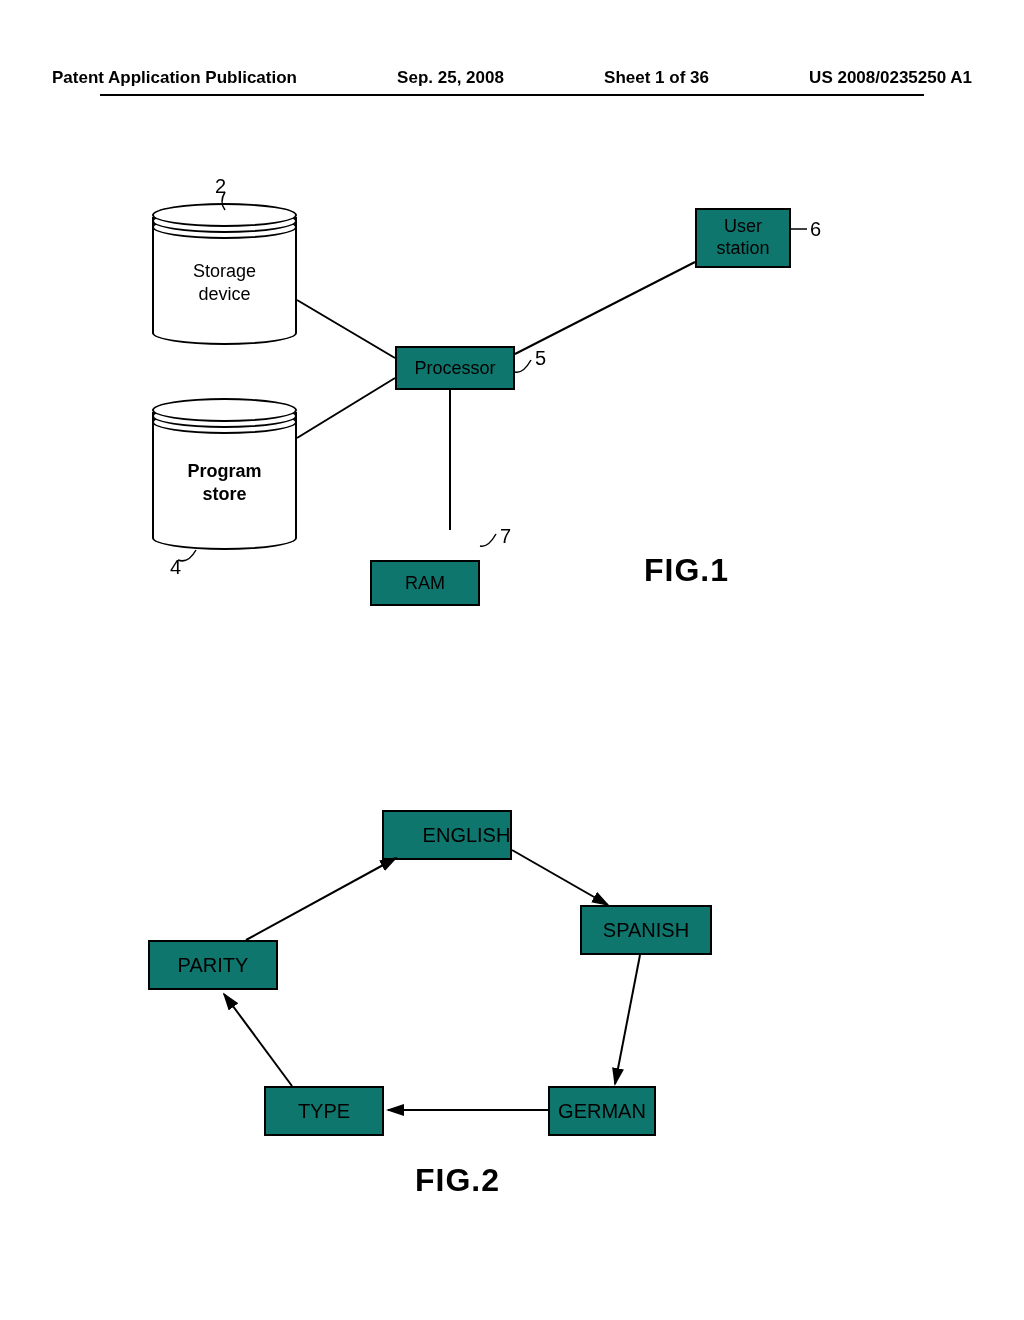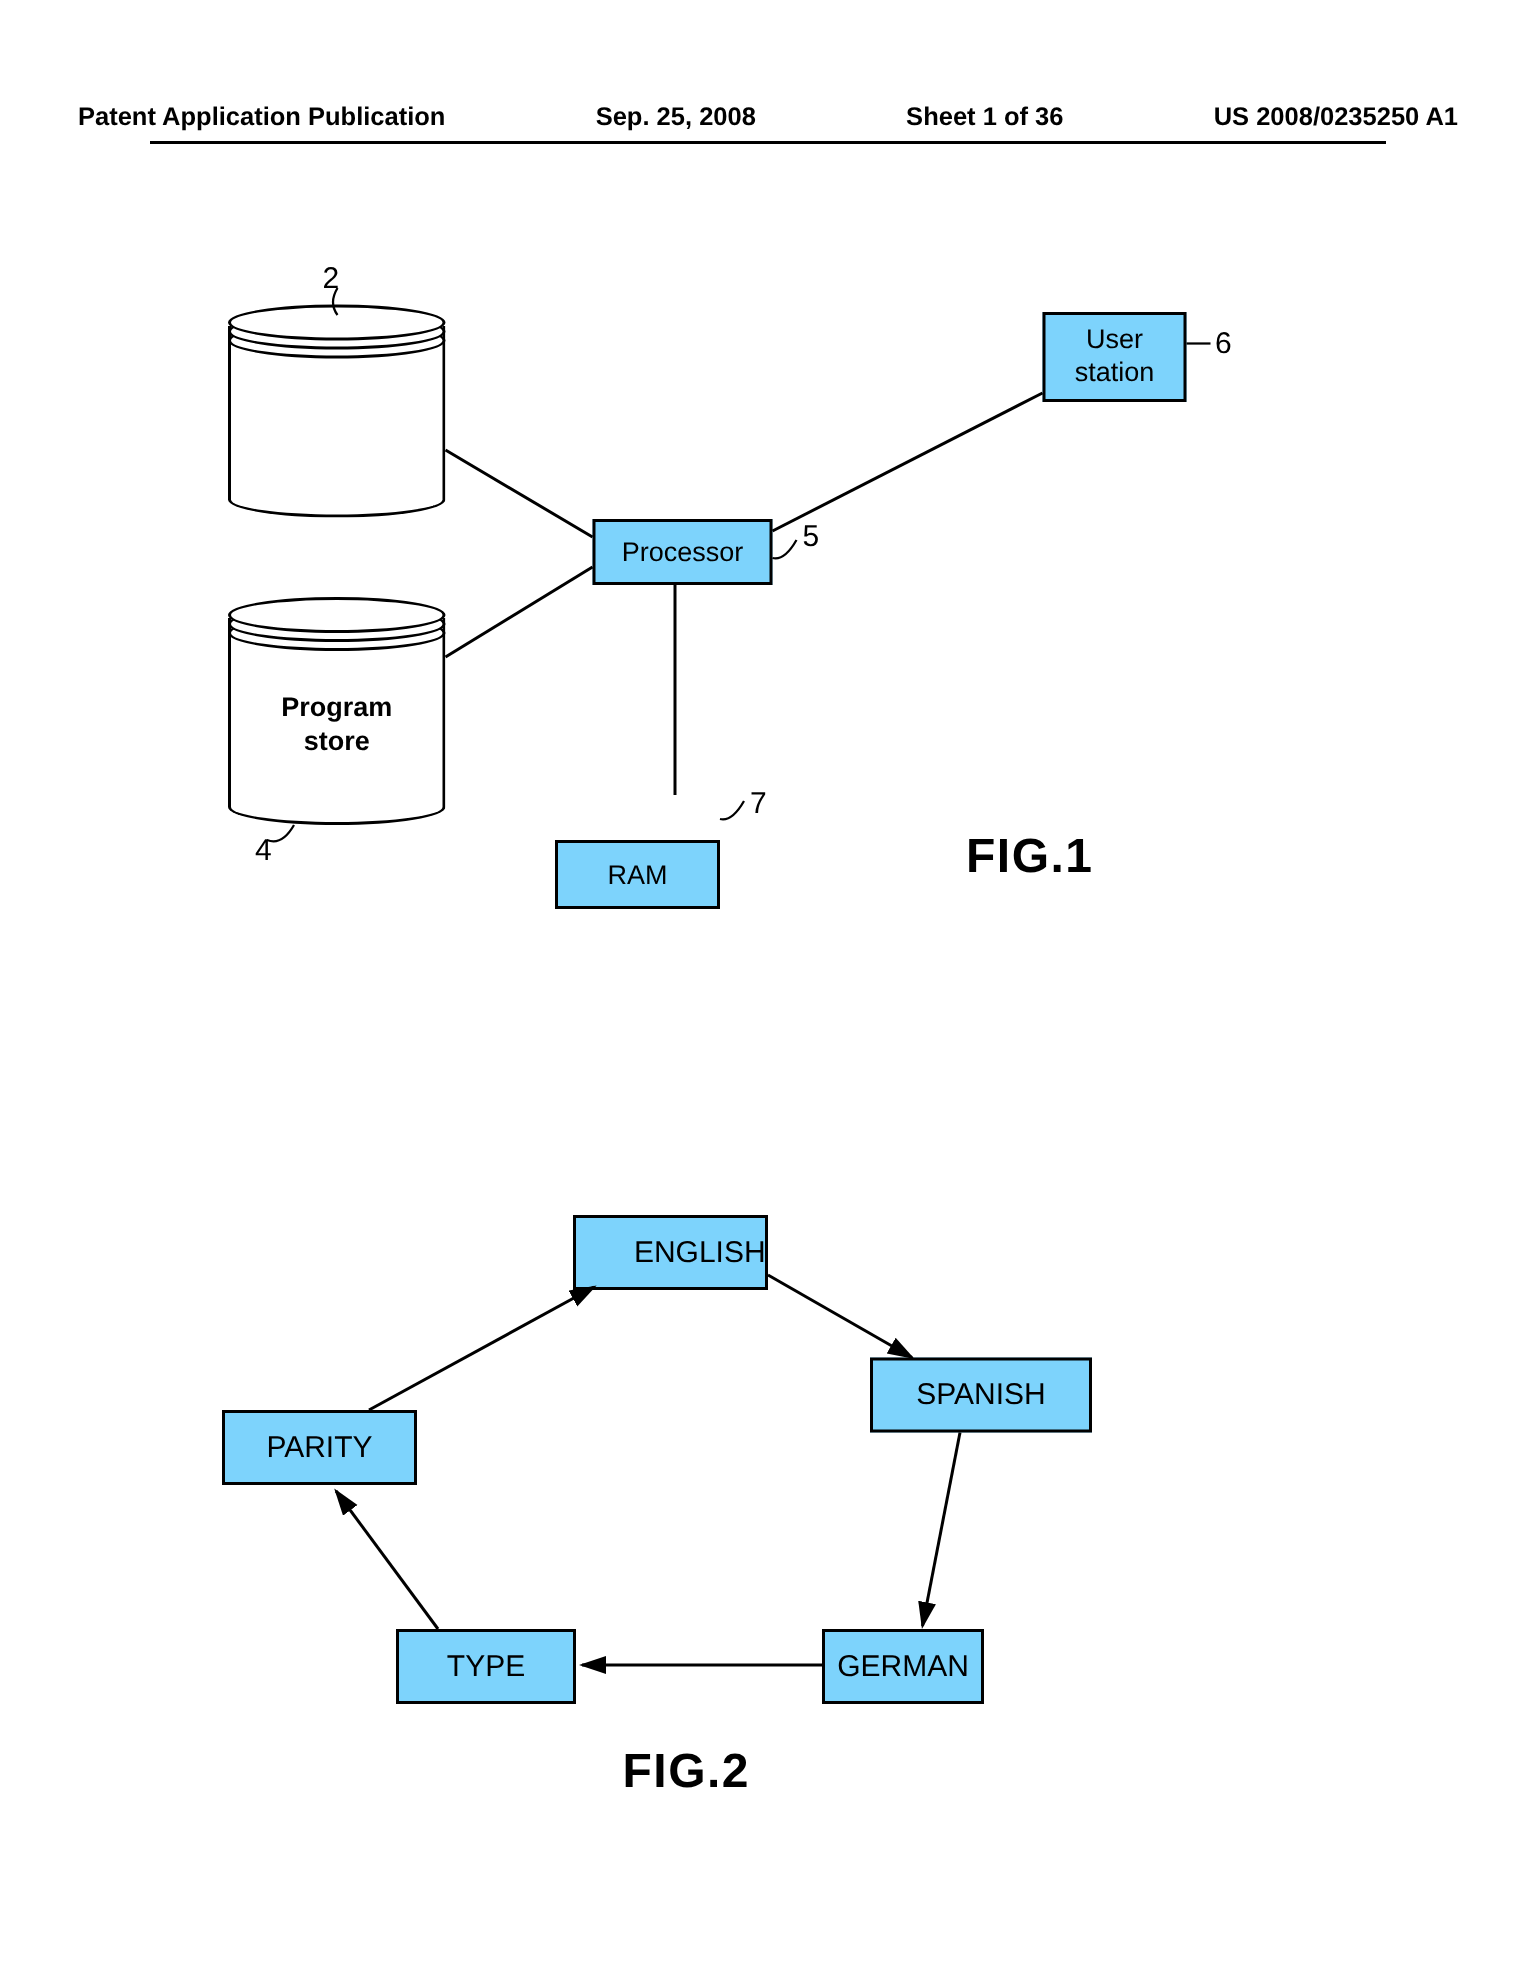--- a/index.html
+++ b/index.html
@@ -32,21 +32,21 @@
     .diagram-container {
       position: absolute;
       left: 0;
       top: 0;
       width: 1024px;
       height: 1320px;
     }
     .box {
       position: absolute;
       border: 2px solid black;
-      background: #7dd3fc;
+      background: #0f766e;
       display: flex;
       align-items: center;
       justify-content: center;
       text-align: center;
       font-size: 18px;
     }
     .cylinder {
       position: absolute;
     }
     .cylinder-body {
@@ -98,20 +98,22 @@
 </div>
 <div class="header-divider"></div>
 
 <div class="diagram-container">
 
   <div class="cylinder" style="left:152px; top:205px; width:145px; height:140px;">
     <div class="cylinder-body" style="left:0; top:12px; width:145px; height:128px;"></div>
     <div class="cylinder-top" style="left:0; top:10px; width:145px; height:24px;"></div>
     <div class="cylinder-top" style="left:0; top:4px; width:145px; height:24px;"></div>
     <div class="cylinder-top" style="left:0; top:-2px; width:145px; height:24px;"></div>
+    <div class="cylinder-label" style="top:55px; white-space:pre-line;">Storage
+device</div>
   </div>
   <div class="ref-num" style="left:215px; top:175px;">2</div>
   <svg class="connector" style="left:222px; top:192px;" width="20" height="20">
     <path d="M 3 0 Q -3 10 3 18" stroke="black" stroke-width="1.5" fill="none"></path>
   </svg>
 
   <div class="cylinder" style="left:152px; top:400px; width:145px; height:150px;">
     <div class="cylinder-body" style="left:0; top:12px; width:145px; height:138px;"></div>
     <div class="cylinder-top" style="left:0; top:10px; width:145px; height:24px;"></div>
     <div class="cylinder-top" style="left:0; top:4px; width:145px; height:24px;"></div>
@@ -155,21 +157,21 @@
     <line x1="297" y1="300" x2="395" y2="358" stroke="black" stroke-width="2"></line>
     <line x1="297" y1="438" x2="395" y2="378" stroke="black" stroke-width="2"></line>
     <line x1="450" y1="390" x2="450" y2="530" stroke="black" stroke-width="2"></line>
     <line x1="515" y1="354" x2="695" y2="262" stroke="black" stroke-width="2"></line>
   </svg>
 
   <div class="box" style="left:382px; top:810px; width:130px; height:50px; font-size:20px;padding-left:39px;">
     <span>ENGLISH</span>
   </div>
 
-  <div class="box" style="left:580px; top:905px; width:148px; height:50px; font-size:20px;">
+  <div class="box" style="left:580px; top:905px; width:132px; height:50px; font-size:20px;">
     <span>SPANISH</span>
   </div>
 
   <div class="box" style="left:264px; top:1086px; width:120px; height:50px; font-size:20px;">
     <span>TYPE</span>
   </div>
 
   <div class="box" style="left:148px; top:940px; width:130px; height:50px; font-size:20px;">
     <span>PARITY</span>
   </div>

